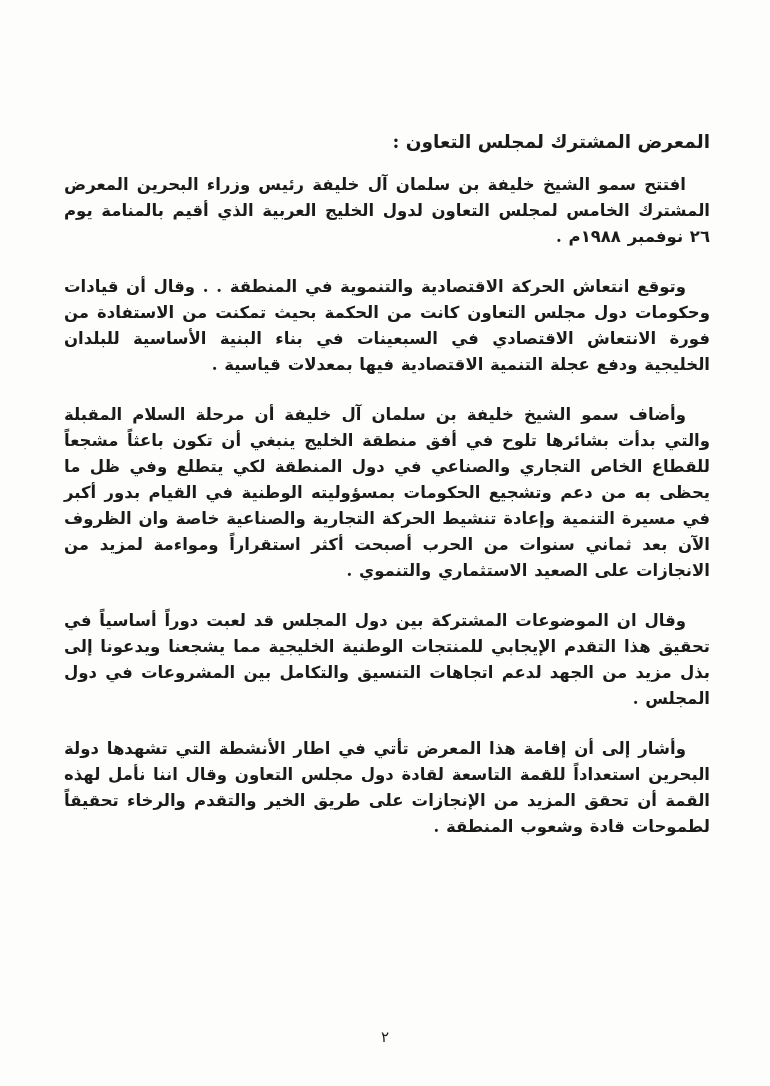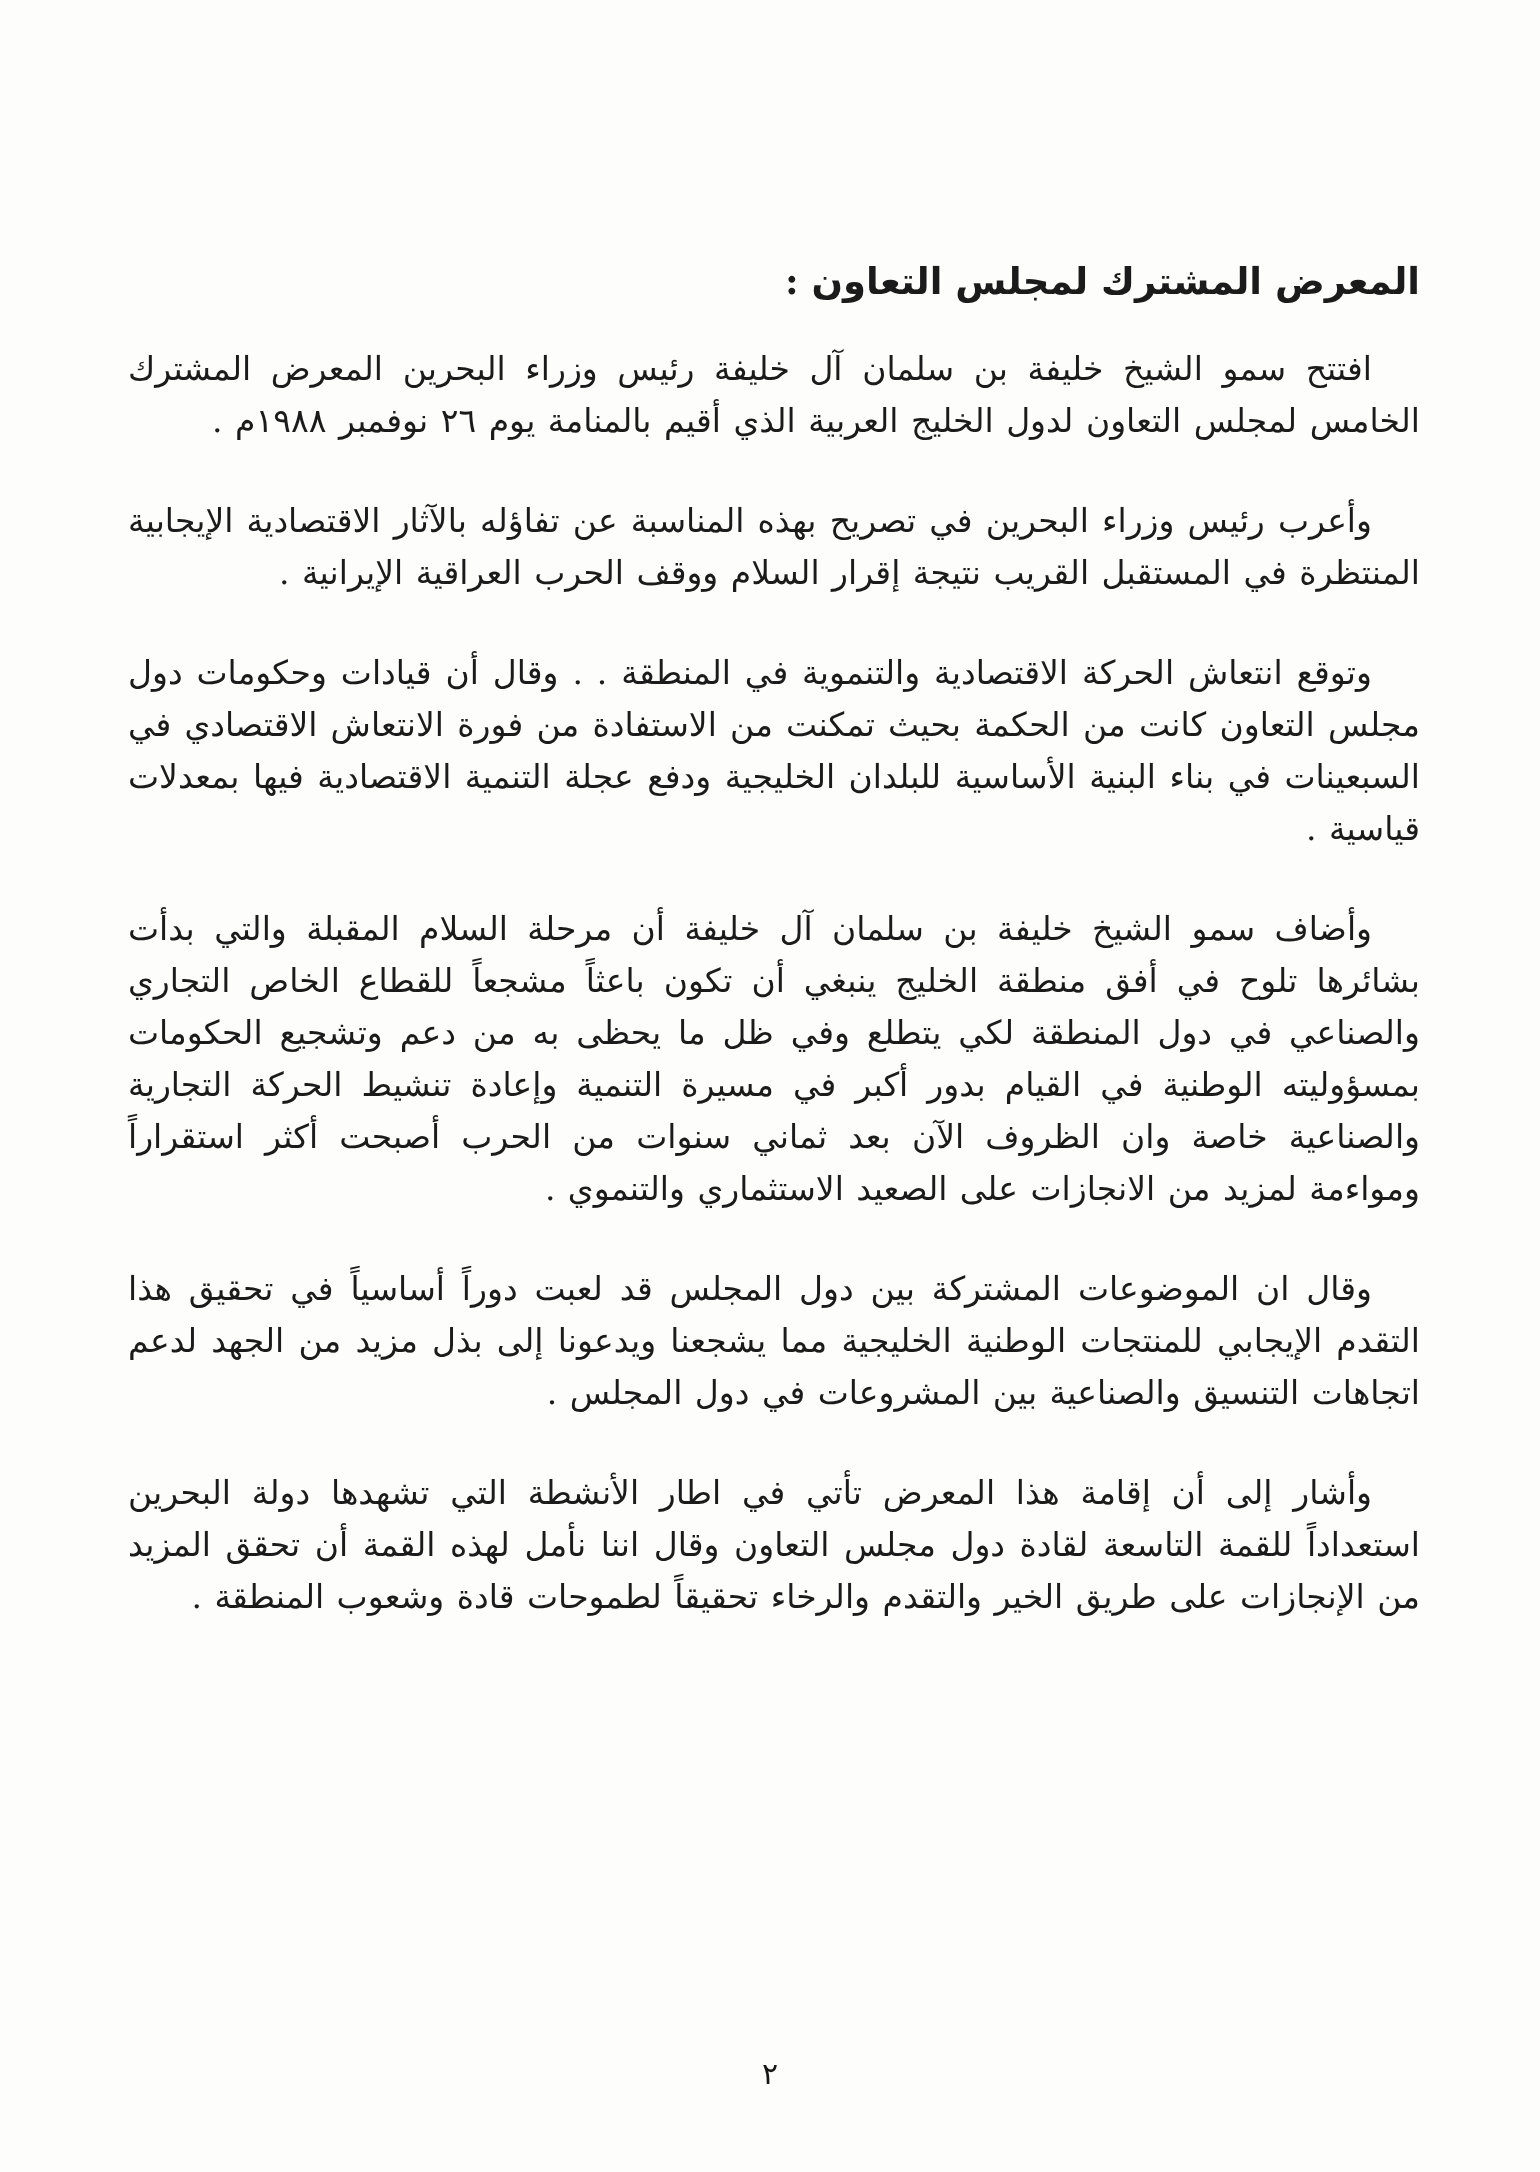--- a/index.html
+++ b/index.html
@@ -38,41 +38,41 @@
     letter-spacing: 0.2px;
   }
   .para {
     margin: 0 0 24px 0;
     font-size: 16.5px;
     line-height: 26px;
     text-align: justify;
     text-align-last: right;
     text-indent: 24px;
     word-spacing: 1px;
+    font-weight: bold;
   }
   .para:last-of-type { margin-bottom: 12px; }
   .page-number {
     position: absolute;
     bottom: 40px;
     left: 0;
     right: 0;
     text-align: center;
     font-size: 15px;
     color: #161616;
   }
 </style>
 </head>
 <body>
 
 <div class="page">
   <div class="content">
     <h1 class="doc-title">المعرض المشترك لمجلس التعاون :</h1>
 
     <p class="para">افتتح سمو الشيخ خليفة بن سلمان آل خليفة رئيس وزراء البحرين المعرض المشترك الخامس لمجلس التعاون لدول الخليج العربية الذي أقيم بالمنامة يوم ٢٦ نوفمبر ١٩٨٨م .</p>
-    <p class="para">وأعرب رئيس وزراء البحرين في تصريح بهذه المناسبة عن تفاؤله بالآثار الاقتصادية الإيجابية المنتظرة في المستقبل القريب نتيجة إقرار السلام ووقف الحرب العراقية الإيرانية .</p>
     <p class="para">وتوقع انتعاش الحركة الاقتصادية والتنموية في المنطقة . . وقال أن قيادات وحكومات دول مجلس التعاون كانت من الحكمة بحيث تمكنت من الاستفادة من فورة الانتعاش الاقتصادي في السبعينات في بناء البنية الأساسية للبلدان الخليجية ودفع عجلة التنمية الاقتصادية فيها بمعدلات قياسية .</p>
     <p class="para">وأضاف سمو الشيخ خليفة بن سلمان آل خليفة أن مرحلة السلام المقبلة والتي بدأت بشائرها تلوح في أفق منطقة الخليج ينبغي أن تكون باعثاً مشجعاً للقطاع الخاص التجاري والصناعي في دول المنطقة لكي يتطلع وفي ظل ما يحظى به من دعم وتشجيع الحكومات بمسؤوليته الوطنية في القيام بدور أكبر في مسيرة التنمية وإعادة تنشيط الحركة التجارية والصناعية خاصة وان الظروف الآن بعد ثماني سنوات من الحرب أصبحت أكثر استقراراً ومواءمة لمزيد من الانجازات على الصعيد الاستثماري والتنموي .</p>
-    <p class="para">وقال ان الموضوعات المشتركة بين دول المجلس قد لعبت دوراً أساسياً في تحقيق هذا التقدم الإيجابي للمنتجات الوطنية الخليجية مما يشجعنا ويدعونا إلى بذل مزيد من الجهد لدعم اتجاهات التنسيق والصناعية بين المشروعات في دول المجلس .</p>
+    <p class="para">وقال ان الموضوعات المشتركة بين دول المجلس قد لعبت دوراً أساسياً في تحقيق هذا التقدم الإيجابي للمنتجات الوطنية الخليجية مما يشجعنا ويدعونا إلى بذل مزيد من الجهد لدعم اتجاهات التنسيق والتكامل بين المشروعات في دول المجلس .</p>
     <p class="para">وأشار إلى أن إقامة هذا المعرض تأتي في اطار الأنشطة التي تشهدها دولة البحرين استعداداً للقمة التاسعة لقادة دول مجلس التعاون وقال اننا نأمل لهذه القمة أن تحقق المزيد من الإنجازات على طريق الخير والتقدم والرخاء تحقيقاً لطموحات قادة وشعوب المنطقة .</p>
   </div>
 
   <div class="page-number">٢</div>
 </div>
 
 </body></html>

